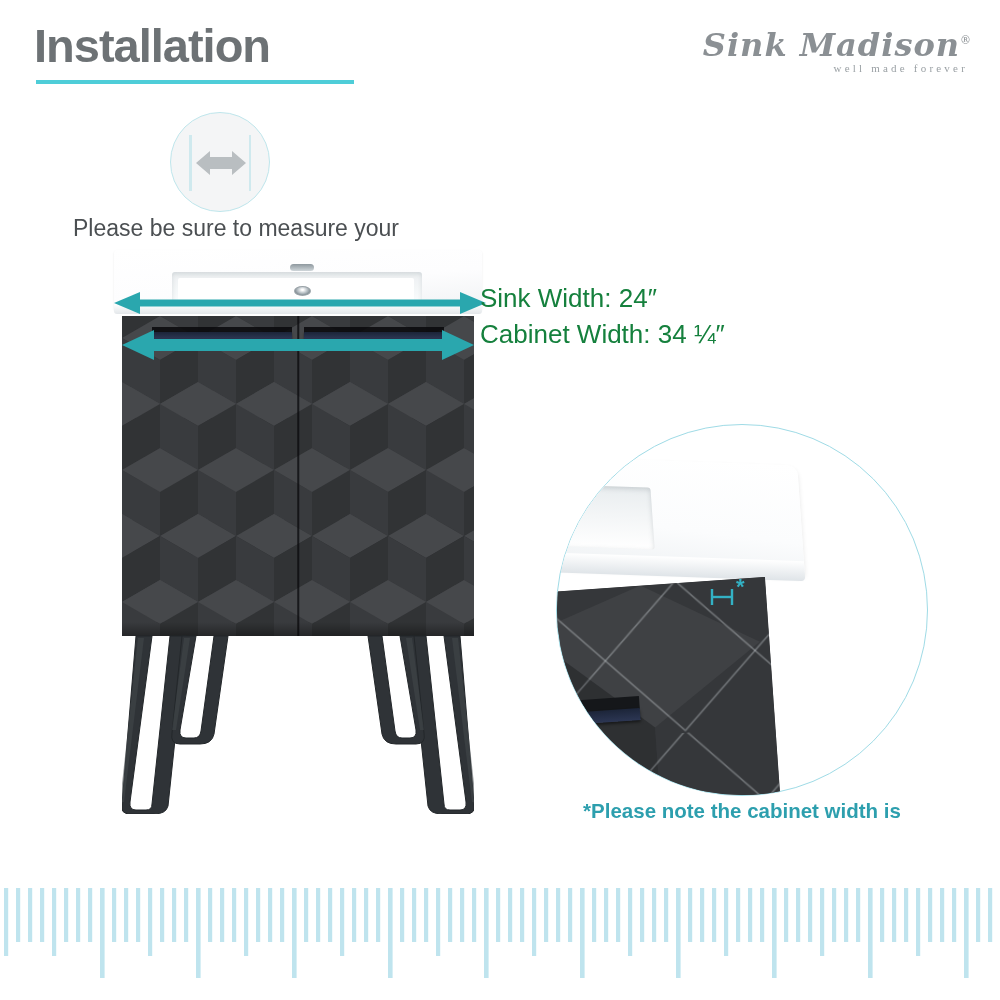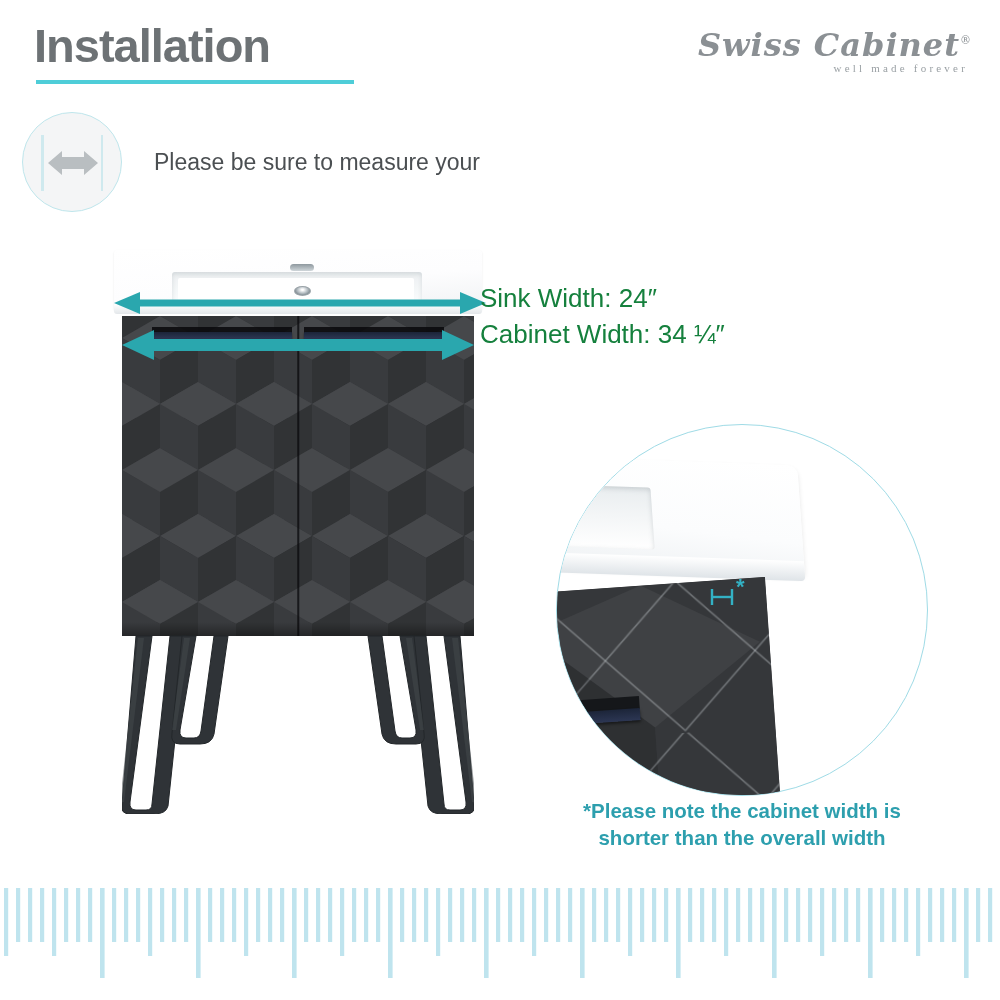--- a/index.html
+++ b/index.html
@@ -30,21 +30,21 @@
     color:#8b9094; letter-spacing:1px; white-space:nowrap;
   }
   #logo-reg { font-size:11px; vertical-align:super; font-weight:normal; }
   #logo-tagline {
     font-family:Liberation Serif, serif;
     font-size:11px; color:#9aa0a4; letter-spacing:3.2px;
     margin-top:-2px; padding-right:4px;
   }
 
   
-  #measure-note { position:absolute; left:22px; top:112px; display:flex; align-items:center; }
+  #measure-note { position:absolute; left:41px; top:112px; display:flex; align-items:center;flex-direction:column; }
   #measure-icon-circle {
     width:100px; height:100px; border-radius:50%;
     background:#f4f5f6; border:1.5px solid #bfe6ec;
     position:relative; flex:0 0 auto;
   }
   .mi-bar { position:absolute; top:22px; width:2.5px; height:56px; background:#cfe9ee; }
   .mi-bar.left  { left:18px; }
   .mi-bar.right { right:18px; }
   #measure-note-text {
     margin-left:32px; font-size:23px; color:#4b4f52;
@@ -232,21 +232,21 @@
   
   #ruler { position:absolute; left:0; top:884px; width:1000px; height:100px; }
 </style>
 </head>
 <body>
 
 <div id="page-title">Installation</div>
 <div id="title-underline"></div>
 
 <div id="logo">
-  <div id="logo-wordmark"><span>Swiss Cabinet</span><span id="logo-reg">®</span></div>
+  <div id="logo-wordmark"><span>Sink Madison</span><span id="logo-reg">®</span></div>
   <div id="logo-tagline">well made forever</div>
 </div>
 
 <div id="measure-note">
   <div id="measure-icon-circle">
     <div class="mi-bar left"></div>
     <div class="mi-bar right"></div>
     <svg width="100" height="100" viewBox="0 0 100 100" style="position:absolute;left:0;top:0;">
       <g fill="#b9bec1">
         <polygon points="25,50 39,38 39,44 61,44 61,38 75,50 61,62 61,56 39,56 39,62"></polygon>
@@ -510,21 +510,20 @@
   <g stroke="#33b1c4" stroke-width="2.4" fill="none">
     <line x1="2" y1="3" x2="2" y2="19"></line>
     <line x1="22" y1="3" x2="22" y2="19"></line>
     <line x1="2" y1="11" x2="22" y2="11"></line>
   </g>
 </svg>
 <div id="dc-asterisk">*</div>
 
 <div id="footnote">
   <div>*Please note the cabinet width is</div>
-  <div>shorter than the overall width</div>
 </div>
 
 <svg id="ruler" viewBox="0 0 1000 100" preserveAspectRatio="none">
     <rect x="4" y="4" width="4.2" height="68" fill="#bfe4ee"></rect>
     <rect x="16" y="4" width="4.2" height="54" fill="#bfe4ee"></rect>
     <rect x="28" y="4" width="4.2" height="54" fill="#bfe4ee"></rect>
     <rect x="40" y="4" width="4.2" height="54" fill="#bfe4ee"></rect>
     <rect x="52" y="4" width="4.2" height="68" fill="#bfe4ee"></rect>
     <rect x="64" y="4" width="4.2" height="54" fill="#bfe4ee"></rect>
     <rect x="76" y="4" width="4.2" height="54" fill="#bfe4ee"></rect>

